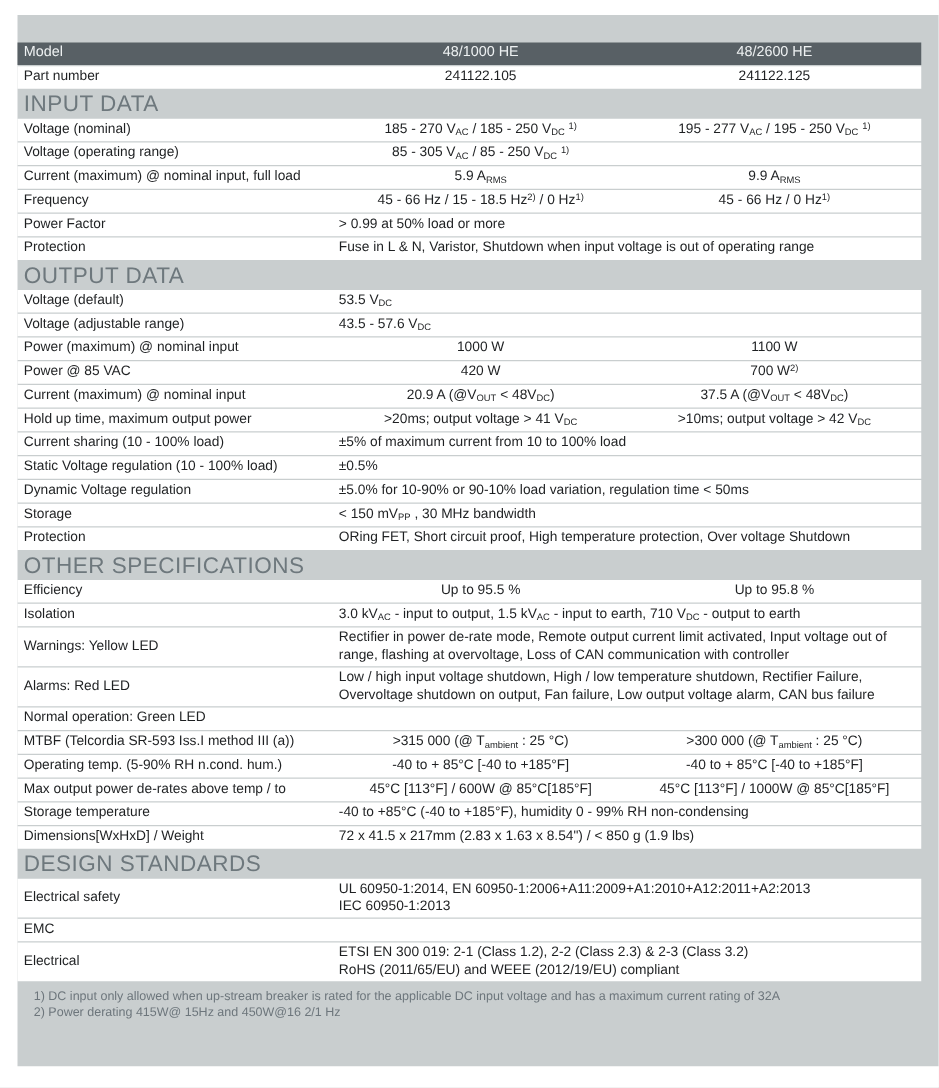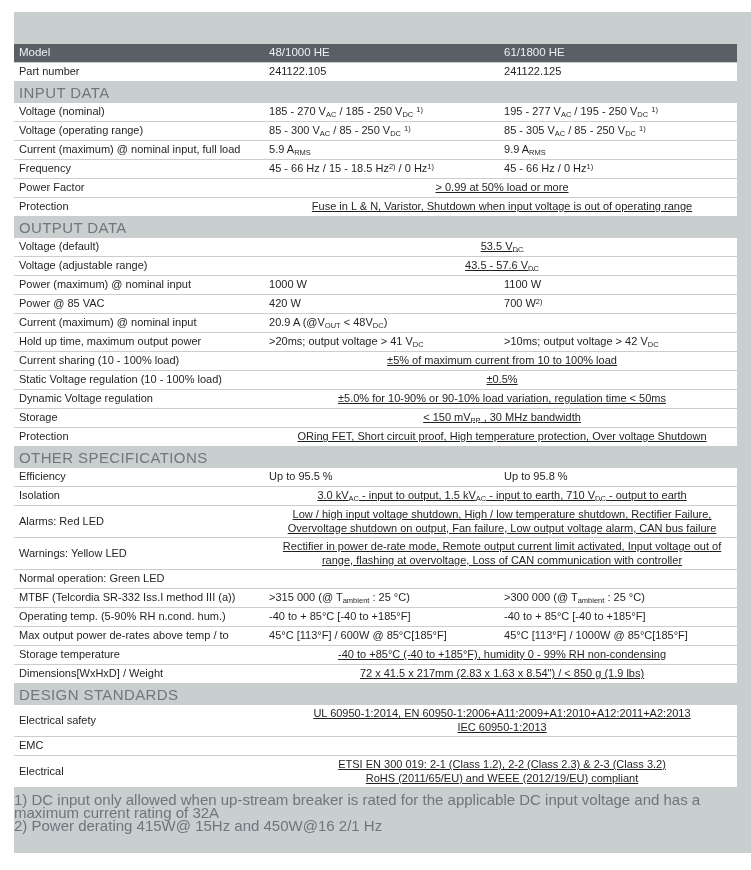--- a/index.html
+++ b/index.html
@@ -1,70 +1,69 @@
 <!DOCTYPE html>
 <html><head>
 <meta charset="utf-8">
 <style>
   * { box-sizing: border-box; }
   body { margin: 0; background: #ffffff; font-family: "Liberation Sans", sans-serif; }
   .page { position: relative; width: 751px; height: 870px; background: #ffffff; overflow: hidden; }
   .graybg { position: absolute; left: 14px; top: 12px; width: 737px; height: 841px; background: #c9cecf; }
-  .spec-table { position: absolute; left: 14px; top: 44px; width: 723px; }
+  .spec-table { position: absolute; left: 14px; top: 34px; width: 723px; }
 
   .row { display: flex; align-items: center; background: #ffffff; margin-bottom: 1px;
          min-height: 18px; font-size: 11px; line-height: 13.5px; color: #1e2022; }
   .row .label { flex: 0 0 35%; padding: 2px 0 2px 5px; white-space: nowrap; overflow: visible; }
-  .row .cell { flex: 0 0 32.5%; text-align: left; padding: 2px 2px; }
-  .row .spancell { flex: 1 1 auto; text-align: center; padding: 2px 4px; text-decoration: underline; }
+  .row .cell { flex: 0 0 32.5%; text-align: center; padding: 2px 2px; }
+  .row .spancell { flex: 1 1 auto; text-align: left; padding: 2px 4px; }
 
   .model-row { background: #586065; color: #eef1f2; }
   .model-row .label, .model-row .cell { font-size: 11.5px; }
 
   .section { display: flex; align-items: center; min-height: 19px; margin: 2px 0 1px;
-             padding-left: 5px; font-size: 15px; letter-spacing: 0.4px;
+             padding-left: 5px; font-size: 18px; letter-spacing: 0.4px;
              color: #6e787d; background: transparent; }
 
   sub, sup { font-size: 7.5px; line-height: 0; vertical-align: baseline; position: relative; }
   sub { top: 2px; }
   sup { top: -3.5px; }
 
-  .footnotes { padding: 5px 0 0 0; font-size: 15px; line-height: 13px; color: #6d767c;
+  .footnotes { padding: 5px 0 0 13px; font-size: 10px; line-height: 13px; color: #6d767c;
                background: transparent; }
 </style>
 </head>
 <body>
 
 <div class="page">
   <div class="graybg"></div>
 
   <div class="spec-table">
 
     <div class="row model-row">
       <div class="label">Model</div>
       <div class="cell">48/1000 HE</div>
-      <div class="cell">61/1800 HE</div>
+      <div class="cell">48/2600 HE</div>
     </div>
 
     <div class="row">
       <div class="label">Part number</div>
       <div class="cell">241122.105</div>
       <div class="cell">241122.125</div>
     </div>
 
     <div id="sections">
         <div class="section">INPUT DATA</div>
         <div class="row">
           <div class="label">Voltage (nominal)</div>
           <div class="cell">185 - 270 V<sub>AC</sub> / 185 - 250 V<sub>DC</sub> <sup>1)</sup></div>
           <div class="cell">195 - 277 V<sub>AC</sub> / 195 - 250 V<sub>DC</sub> <sup>1)</sup></div>
         </div>
         <div class="row">
           <div class="label">Voltage (operating range)</div>
-          <div class="cell">85 - 300 V<sub>AC</sub> / 85 - 250 V<sub>DC</sub> <sup>1)</sup></div>
           <div class="cell">85 - 305 V<sub>AC</sub> / 85 - 250 V<sub>DC</sub> <sup>1)</sup></div>
         </div>
         <div class="row">
           <div class="label">Current (maximum) @ nominal input, full load</div>
           <div class="cell">5.9 A<sub>RMS</sub></div>
           <div class="cell">9.9 A<sub>RMS</sub></div>
         </div>
         <div class="row">
           <div class="label">Frequency</div>
           <div class="cell">45 - 66 Hz / 15 - 18.5 Hz<sup>2)</sup> / 0 Hz<sup>1)</sup></div>
@@ -93,20 +92,21 @@
           <div class="cell">1100 W</div>
         </div>
         <div class="row">
           <div class="label">Power @ 85 VAC</div>
           <div class="cell">420 W</div>
           <div class="cell">700 W<sup>2)</sup></div>
         </div>
         <div class="row">
           <div class="label">Current (maximum) @ nominal input</div>
           <div class="cell">20.9 A (@V<sub>OUT</sub> &lt; 48V<sub>DC</sub>)</div>
+          <div class="cell">37.5 A (@V<sub>OUT</sub> &lt; 48V<sub>DC</sub>)</div>
         </div>
         <div class="row">
           <div class="label">Hold up time, maximum output power</div>
           <div class="cell">&gt;20ms; output voltage &gt; 41 V<sub>DC</sub></div>
           <div class="cell">&gt;10ms; output voltage &gt; 42 V<sub>DC</sub></div>
         </div>
         <div class="row">
           <div class="label">Current sharing (10 - 100% load)</div>
           <div class="spancell">±5% of maximum current from 10 to 100% load</div>
         </div>
@@ -130,33 +130,33 @@
         <div class="row">
           <div class="label">Efficiency</div>
           <div class="cell">Up to 95.5 %</div>
           <div class="cell">Up to 95.8 %</div>
         </div>
         <div class="row">
           <div class="label">Isolation</div>
           <div class="spancell">3.0 kV<sub>AC</sub> - input to output, 1.5 kV<sub>AC</sub> - input to earth, 710 V<sub>DC</sub> - output to earth</div>
         </div>
         <div class="row">
+          <div class="label">Warnings: Yellow LED</div>
+          <div class="spancell">Rectifier in power de-rate mode,  Remote output current limit activated, Input voltage out of range, flashing at overvoltage, Loss of CAN communication with controller</div>
+        </div>
+        <div class="row">
           <div class="label">Alarms: Red LED</div>
           <div class="spancell">Low / high input voltage shutdown, High / low temperature shutdown, Rectifier Failure, Overvoltage shutdown on output, Fan failure, Low output voltage alarm, CAN bus failure</div>
-        </div>
-        <div class="row">
-          <div class="label">Warnings: Yellow LED</div>
-          <div class="spancell">Rectifier in power de-rate mode,  Remote output current limit activated, Input voltage out of range, flashing at overvoltage, Loss of CAN communication with controller</div>
         </div>
         <div class="row">
           <div class="label">Normal operation: Green LED</div>
           <div class="spancell"></div>
         </div>
         <div class="row">
-          <div class="label">MTBF (Telcordia SR-332 Iss.I method III (a))</div>
+          <div class="label">MTBF (Telcordia SR-593 Iss.I method III (a))</div>
           <div class="cell">&gt;315 000 (@ T<sub>ambient</sub> : 25 °C)</div>
           <div class="cell">&gt;300 000 (@ T<sub>ambient</sub> : 25 °C)</div>
         </div>
         <div class="row">
           <div class="label">Operating temp. (5-90% RH n.cond. hum.)</div>
           <div class="cell">-40 to + 85°C [-40 to +185°F]</div>
           <div class="cell">-40 to + 85°C [-40 to +185°F]</div>
         </div>
         <div class="row">
           <div class="label">Max output power de-rates above temp / to</div>

